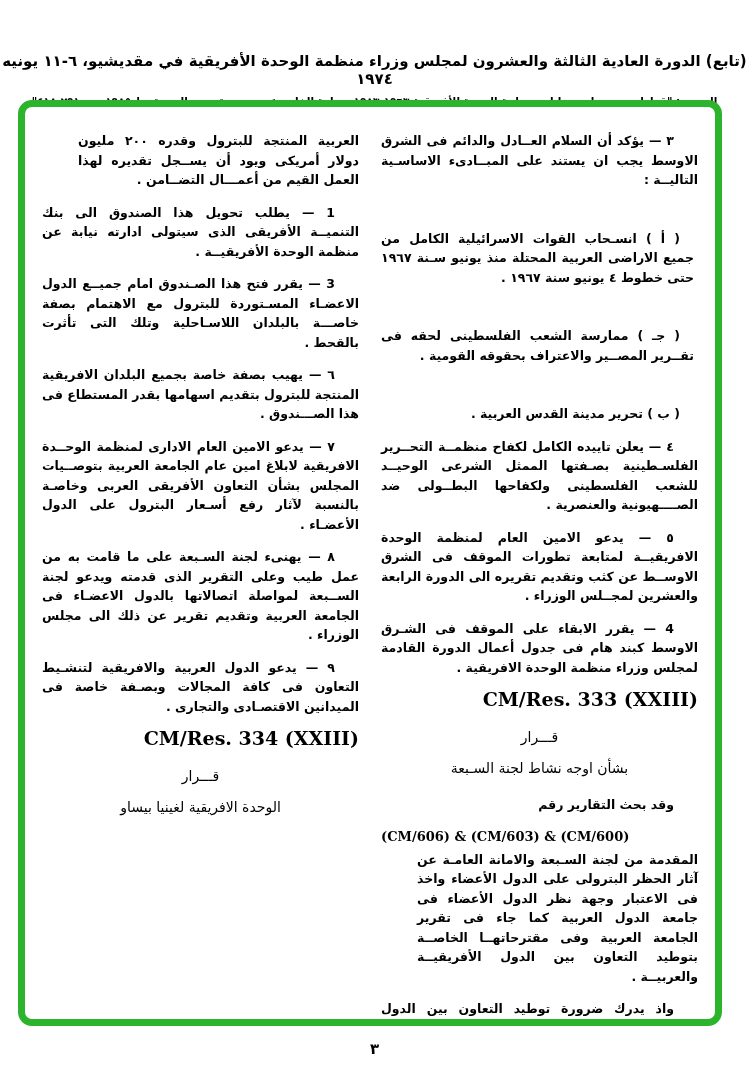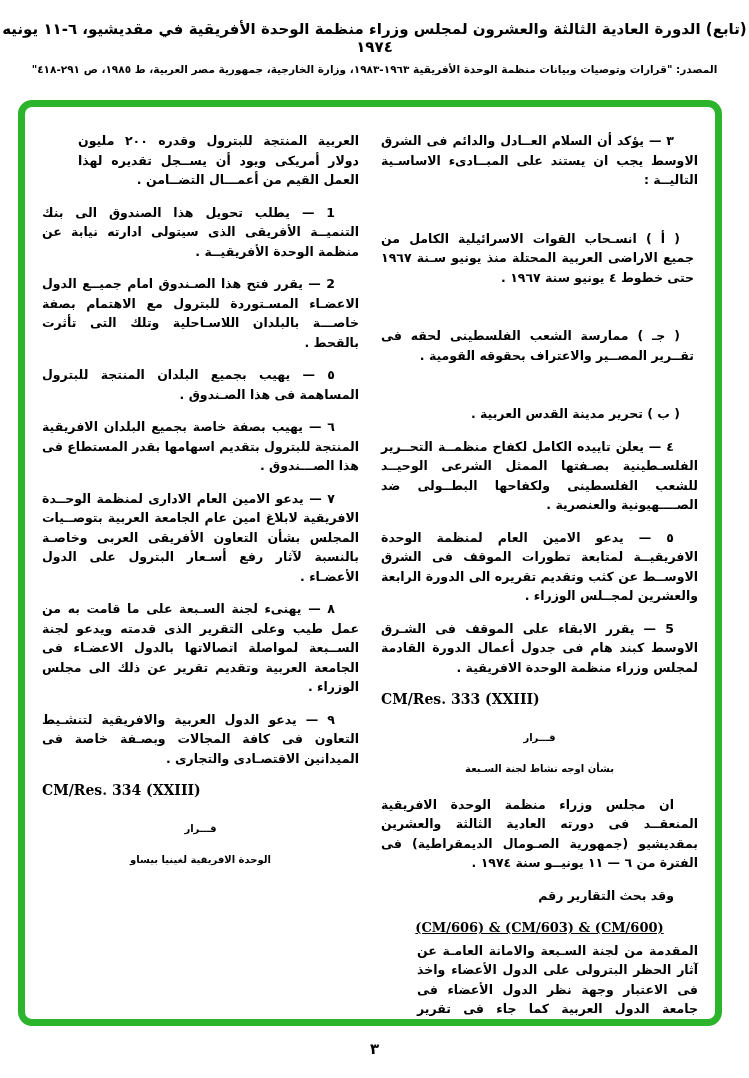--- a/index.html
+++ b/index.html
@@ -15,20 +15,21 @@
     width: 749px; height: 1078px;
     background: #ffffff;
     overflow: hidden;
   }
 
   
   .header {
     direction: rtl;
     text-align: center;
     padding-top: 20px;
+    margin-top: 32px;
   }
   .header-line1 {
     font-size: 15px;
     font-weight: 700;
     letter-spacing: 0px;
   }
   .header-line2 {
     font-size: 10.5px;
     font-weight: 700;
     margin-top: 7px;
@@ -59,42 +60,41 @@
     text-align: justify;
     text-justify: inter-word;
   }
 
   
   .p     { margin: 0 0 13px 0; text-indent: 24px; }
   .cont  { text-indent: 0; margin-left: 36px; }
   .sub   { text-indent: 14px; padding-right: 4px; margin-top: 39px; }
   .latin {
     direction: ltr;
-    text-align: left;
+    text-align: right;
     text-indent: 0;
     font-family: "DejaVu Serif", serif;
-    font-size: 14px;
+    font-size: 19px;
     font-weight: 700;
     margin: 8px 0 18px 0;
   }
   .ref {
     direction: ltr;
-    text-align: center;
+    text-align: left;
     text-indent: 0;
     font-family: "DejaVu Serif", serif;
     font-size: 13px;
     font-weight: 700;
     margin: 0 0 3px 0;
-    text-decoration: underline;
   }
   .title {
     text-align: center;
     text-indent: 0;
-    font-weight: 700;
-    font-size: 10px;
+    font-weight: 400;
+    font-size: 14px;
     margin: 14px 0 16px 0;
   }
   .title + .title { margin-top: -4px; }
 
   
   .footer {
     position: absolute;
     left: 0; bottom: 20px;
     width: 100%;
     text-align: center;
@@ -114,35 +114,33 @@
 
   <div class="content-frame" style="border-color: rgb(44, 180, 44);">
     <div class="columns">
       <div class="col">
           <div class="p">٣ — يؤكد أن السلام العــادل والدائم فى الشرق الاوسط يجب ان يستند على المبــادىء الاساسـية التاليــة :</div>
           <div class="p sub">( أ ) انسـحاب القوات الاسرائيلية الكامل من جميع الاراضى العربية المحتلة منذ يونيو سـنة ١٩٦٧ حتى خطوط ٤ يونيو سنة ١٩٦٧ .</div>
           <div class="p sub">( جـ ) ممارسة الشعب الفلسطينى لحقه فى تقــرير المصــير والاعتراف بحقوقه القومية .</div>
           <div class="p sub">( ب ) تحرير مدينة القدس العربية .</div>
           <div class="p">٤ — يعلن تاييده الكامل لكفاح منظمــة التحــرير الفلسـطينية بصـفتها الممثل الشرعى الوحيــد للشعب الفلسطينى ولكفاحها البطــولى ضد الصــــهيونية والعنصرية .</div>
           <div class="p">٥ — يدعو الامين العام لمنظمة الوحدة الافريقيــة لمتابعة تطورات الموقف فى الشرق الاوســط عن كثب وتقديم تقريره الى الدورة الرابعة والعشرين لمجــلس الوزراء .</div>
-          <div class="p">5 — يقرر الابقاء على الموقف فى الشـرق الاوسط كبند هام فى جدول أعمال الدورة القادمة لمجلس وزراء منظمة الوحدة الافريقية .</div>
+          <div class="p">4 — يقرر الابقاء على الموقف فى الشـرق الاوسط كبند هام فى جدول أعمال الدورة القادمة لمجلس وزراء منظمة الوحدة الافريقية .</div>
           <div class="latin" dir="ltr">CM/Res. 333  (XXIII)</div>
           <div class="title">قـــرار</div>
           <div class="title">بشأن اوجه نشاط لجنة السـبعة</div>
-          <div class="p">ان مجلس وزراء منظمة الوحدة الافريقية المنعقــد فى دورته العادية الثالثة والعشرين بمقديشيو (جمهورية الصـومال الديمقراطية) فى الفترة من ٦ — ١١ يونيــو سنة ١٩٧٤ .</div>
           <div class="p">وقد بحث التقارير رقم</div>
           <div class="ref" dir="ltr">(CM/606)  &amp;  (CM/603)  &amp;  (CM/600)</div>
           <div class="p cont">المقدمة من لجنة السـبعة والامانة العامـة عن آثار الحظر البترولى على الدول الأعضاء واخذ فى الاعتبار وجهة نظر الدول الأعضاء فى جامعة الدول العربية كما جاء فى تقرير الجامعة العربية وفى مقترحاتهــا الخاصــة بتوطيد التعاون بين الدول الأفريقيــة والعربيــة .</div>
           <div class="p">واذ يدرك ضرورة توطيد التعاون بين الدول الاعضـاء فى منظمة الوحدة الافريقيــة والدول الأعضـــاء فى الجامعة العربية .</div>
         </div>
       <div class="col">
           <div class="p cont">العربية المنتجة للبترول وقدره ٢٠٠ مليون دولار أمريكى ويود أن يســجل تقديره لهذا العمل القيم من أعمـــال التضــامن .</div>
           <div class="p">1 — يطلب تحويل هذا الصندوق الى بنك التنميــة الأفريقى الذى سيتولى ادارته نيابة عن منظمة الوحدة الأفريقيــة .</div>
-          <div class="p">2 — يقرر فتح هذا الصـندوق امام جميــع الدول الاعضـاء المسـتوردة للبترول مع الاهتمام بصفة خاصـــة بالبلدان اللاسـاحلية وتلك التى تأثرت بالقحط .</div>
-          <div class="p">٥ — يهيب بجميع البلدان المنتجة للبترول المساهمة فى هذا الصـندوق .</div>
+          <div class="p">3 — يقرر فتح هذا الصـندوق امام جميــع الدول الاعضـاء المسـتوردة للبترول مع الاهتمام بصفة خاصـــة بالبلدان اللاسـاحلية وتلك التى تأثرت بالقحط .</div>
           <div class="p">٦ — يهيب بصفة خاصة بجميع البلدان الافريقية المنتجة للبترول بتقديم اسهامها بقدر المستطاع فى هذا الصـــندوق .</div>
           <div class="p">٧ — يدعو الامين العام الادارى لمنظمة الوحــدة الافريقية لابلاغ امين عام الجامعة العربية بتوصــيات المجلس بشأن التعاون الأفريقى العربى وخاصـة بالنسبة لآثار رفع أسـعار البترول على الدول الأعضـاء .</div>
           <div class="p">٨ — يهنىء لجنة السـبعة على ما قامت به من عمل طيب وعلى التقرير الذى قدمته ويدعو لجنة الســبعة لمواصلة اتصالاتها بالدول الاعضـاء فى الجامعة العربية وتقديم تقرير عن ذلك الى مجلس الوزراء .</div>
           <div class="p">٩ — يدعو الدول العربية والافريقية لتنشـيط التعاون فى كافة المجالات وبصـفة خاصة فى الميدانين الاقتصـادى والتجارى .</div>
           <div class="latin" dir="ltr">CM/Res. 334  (XXIII)</div>
           <div class="title">قـــرار</div>
           <div class="title">الوحدة الافريقية لغينيا بيساو</div>
         </div>
     </div>
   </div>

